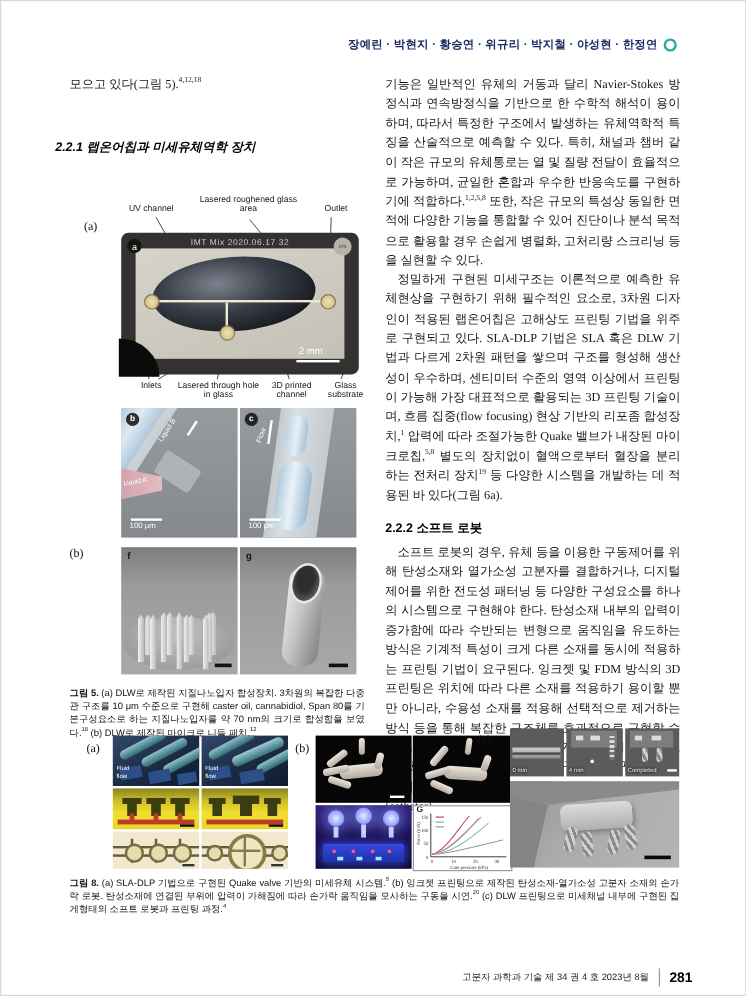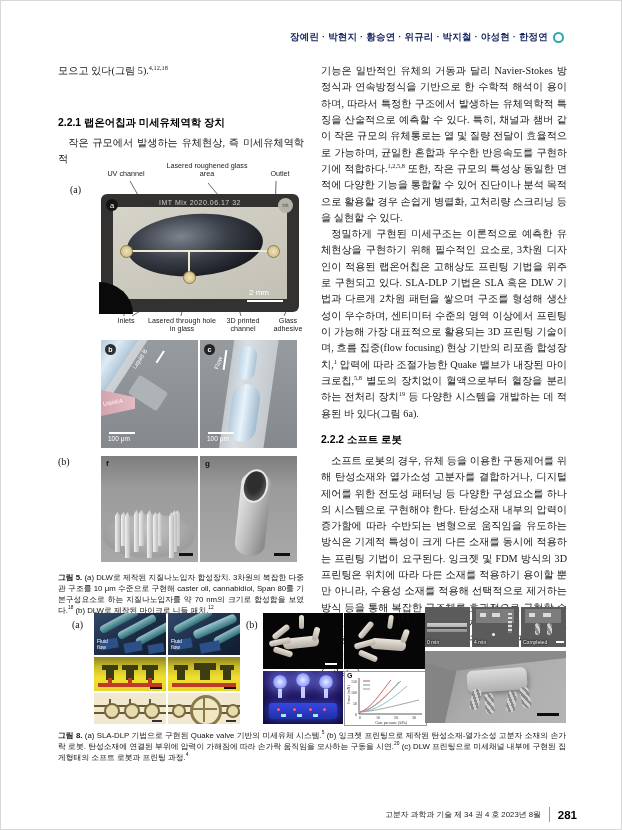--- a/index.html
+++ b/index.html
@@ -50,22 +50,21 @@
 <body>
 
 <div class="page">
 
   <div class="abs authors" style="top:30px;right:57px;">
     <span>장예린 · 박현지 · 황승연 · 위규리 · 박지철 · 야성현 · 한정연</span>
     <span class="badge"></span>
   </div>
 
   <div class="abs bodytext" style="left:57px;top:62px;"><span>모으고 있다(그림 5).</span><sup>4,12,18</sup></div>
-  <div class="abs h-sec" style="left:57px;top:115px;">2.2.1 랩온어칩과 미세유체역학 장치</div>
-  <div class="abs bodytext jlast" style="left:57px;top:134px;text-indent:1em;">작은 규모에서 발생하는 유체현상, 즉 미세유체역학적</div>
+  <div class="abs h-sec" style="left:45px;top:115px;font-style:italic;">2.2.1 랩온어칩과 미세유체역학 장치</div>
 
   <div class="abs" style="left:57px;top:163px;width:246px;height:460px;">
 
     <svg class="abs" style="left:0;top:0;" width="246" height="300">
       <g stroke="#2a2a2a" stroke-width="0.7">
         <line x1="72" y1="17" x2="112" y2="88"></line>
         <line x1="150" y1="19" x2="186" y2="62"></line>
         <line x1="218" y1="17" x2="216" y2="84"></line>
         <line x1="66" y1="152" x2="68" y2="90"></line>
         <line x1="74" y1="152" x2="128" y2="119"></line>
@@ -92,21 +91,21 @@
       <div class="abs circ" style="left:5px;top:5px;width:12px;height:12px;background:#141414;color:#fff;font-size:7.5px;">a</div>
       <div class="abs circ" style="left:177px;top:4px;width:15px;height:15px;background:#b5b2aa;color:#4a4a4a;font-size:4.5px;">imt</div>
       <div class="abs" style="left:-2px;top:88px;width:34px;height:32px;background:#0a0a0a;border-radius:0 100% 0 0;"></div>
       <div class="abs wtxt" style="left:148px;top:94px;font-size:8px;">2 mm</div>
       <div class="abs" style="left:146px;top:106px;width:36px;height:2px;background:#fff;"></div>
     </div>
 
     <div class="abs figlbl" style="left:53px;top:153px;width:30px;">Inlets</div>
     <div class="abs figlbl" style="left:90px;top:153px;width:68px;">Lasered through hole in glass</div>
     <div class="abs figlbl" style="left:162px;top:153px;width:46px;">3D printed channel</div>
-    <div class="abs figlbl" style="left:212px;top:153px;width:36px;">Glass adhesive</div>
+    <div class="abs figlbl" style="left:212px;top:153px;width:36px;">Glass substrate</div>
 
     <div class="abs panel" style="left:43px;top:176px;width:97px;height:108px;">
       <div class="abs" style="left:8px;top:-18px;width:46px;height:150px;transform:rotate(33deg);transform-origin:50% 0;background:linear-gradient(90deg,#c9ced3,#dde2e6 30%,#c9ced3);border-radius:6px;">
         <div class="abs" style="left:8px;top:0;right:8px;bottom:0;background:linear-gradient(90deg,#b6cbdc,#dcebf5 50%,#b0c6d8);"></div>
       </div>
       <div class="abs" style="left:30px;top:42px;width:34px;height:22px;background:#aeb3b8;border-radius:3px;transform:rotate(33deg);"></div>
       <div class="abs" style="left:0;top:50px;width:34px;height:26px;clip-path:polygon(0 0,100% 28%,100% 72%,0 100%);background:linear-gradient(90deg,#d4a3ad,#e3bcc4);"></div>
       <div class="abs wtxt" style="left:2px;top:59px;font-size:5.5px;transform:rotate(-10deg);">Liquid A</div>
       <div class="abs wtxt" style="left:28px;top:16px;font-size:6px;transform:rotate(-57deg);">Liquid B</div>
       <div class="abs" style="left:52px;top:16px;width:14px;height:1.5px;background:#fff;transform:rotate(-57deg);"></div>

